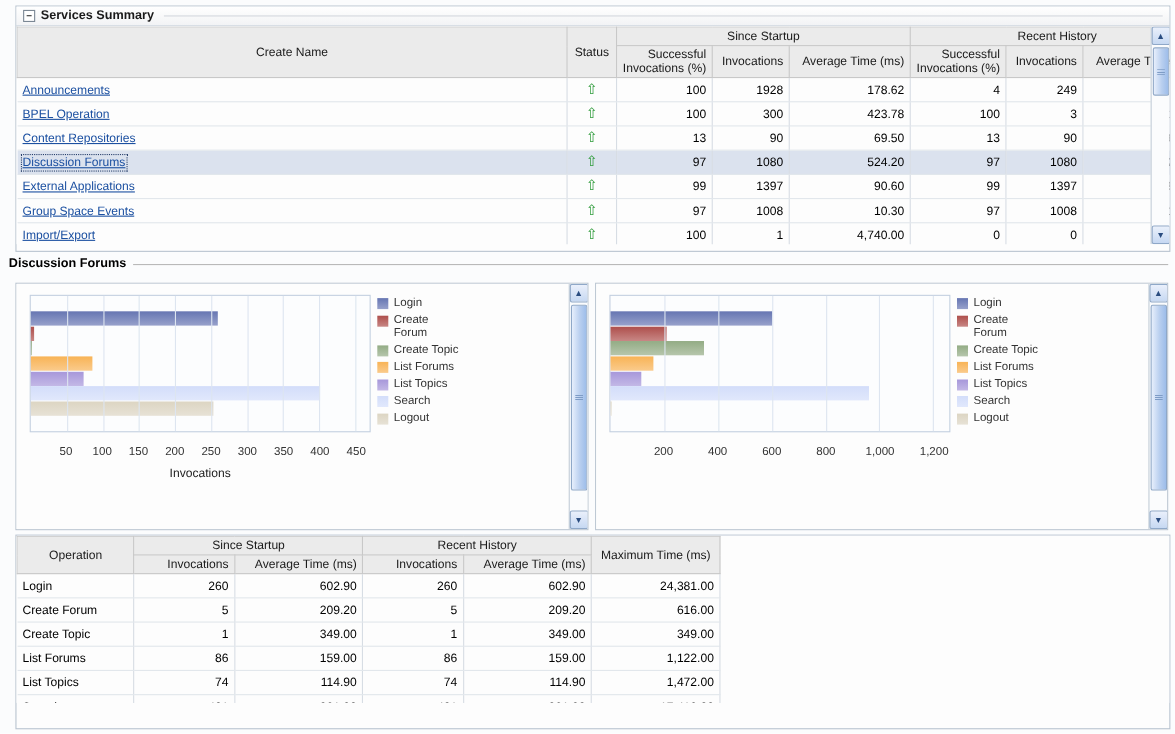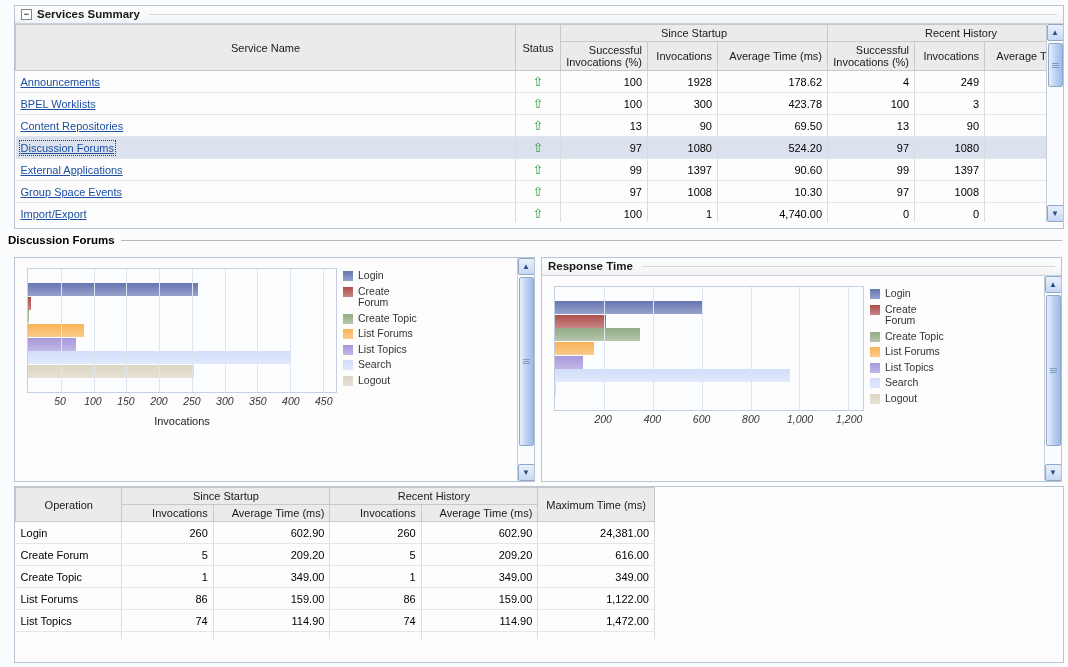--- a/index.html
+++ b/index.html
@@ -84,21 +84,21 @@
   .chart-inner{position:absolute;left:0;top:0;right:17px;bottom:0;display:flex;}
   .plot-wrap{position:relative;width:310px;margin:10px 0 0 12px;}
   .plot{
     position:relative;height:123px;background:#fcfdfe;
     border:1px solid #c4d0e0;
   }
   .gridline{position:absolute;top:0;bottom:0;width:1px;background:#dde5f0;}
   .bars{position:absolute;left:0;right:0;top:14px;bottom:14px;display:flex;flex-direction:column;}
   .barrow{flex:1;display:flex;align-items:center;}
   .bar{height:13px;}
-  .xlabels{position:relative;height:14px;margin-top:2px;font-style:italic;}
+  .xlabels{position:relative;height:14px;margin-top:12px;}
   .xlabel{position:absolute;transform:translateX(-50%);font-size:10.5px;color:#333;}
   .xtitle{text-align:center;font-size:11px;color:#222;margin-top:6px;}
   .legend{margin:12px 0 0 6px;display:flex;flex-direction:column;}
   .leg-item{display:flex;align-items:flex-start;gap:5px;margin-bottom:4px;}
   .swatch{width:10px;height:10px;flex:none;margin-top:1px;}
   .leg-txt{font-size:10.5px;color:#333;line-height:11.5px;max-width:60px;}
 
   
   #operations{position:absolute;left:14px;top:486px;width:1048px;height:175px;}
   .ops-body{background:#fdfdfd;height:152px;overflow:hidden;}
@@ -121,21 +121,21 @@
             <col style="width:45px">
             <col style="width:87px">
           <col style="width:70px">
             <col style="width:110px">
             <col style="width:87px">
           <col style="width:70px">
             <col style="width:110px">
         </colgroup>
         <thead>
           <tr>
-            <th rowspan="2">Service Name</th>
+            <th rowspan="2">Create Name</th>
             <th rowspan="2">Status</th>
             <th colspan="3">Since Startup</th>
             <th colspan="3">Recent History</th>
           </tr>
           <tr>
             <th class="num">Successful Invocations (%)</th>
             <th class="num">Invocations</th>
             <th class="num">Average Time (ms)</th>
             <th class="num">Successful Invocations (%)</th>
             <th class="num">Invocations</th>
@@ -147,21 +147,21 @@
               <td><span class="svc-link">Announcements</span></td>
               <td class="ctr"><span class="arrow-up">⇧</span></td>
               <td class="num">100</td>
               <td class="num">1928</td>
               <td class="num">178.62</td>
               <td class="num">4</td>
               <td class="num">249</td>
               <td class="num">3.30</td>
             </tr>
             <tr>
-              <td><span class="svc-link">BPEL Worklists</span></td>
+              <td><span class="svc-link">BPEL Operation</span></td>
               <td class="ctr"><span class="arrow-up">⇧</span></td>
               <td class="num">100</td>
               <td class="num">300</td>
               <td class="num">423.78</td>
               <td class="num">100</td>
               <td class="num">3</td>
               <td class="num">411.30</td>
             </tr>
             <tr>
               <td><span class="svc-link">Content Repositories</span></td>
@@ -323,24 +323,20 @@
             <div class="vthumb" style="top:2px;bottom:18px">
               <span class="grip"></span>
             </div>
           </div>
           <div class="vbtn">▼</div>
         </div>
       </div>
     </div>
 
     <div class="panel chart-panel">
-      <div class="panel-hd">
-        <span>Response Time</span>
-        <span class="rule"></span>
-      </div>
       <div class="chart-body">
         <div class="chart-inner">
           <div class="plot-wrap">
             <div class="plot" id="plot1">
               <div class="bars" id="bars1">
                   <div class="barrow">
                     <div class="bar" title="Login: 602.9" style="width: 47.8492%; background: linear-gradient(rgb(106, 121, 180) 0%, rgb(106, 121, 180) 8%, rgb(151, 161, 203) 100%);"></div>
                   </div>
                   <div class="barrow">
                     <div class="bar" title="Create Forum: 209.2" style="width: 16.6032%; background: linear-gradient(rgb(176, 83, 80) 0%, rgb(176, 83, 80) 8%, rgb(200, 135, 133) 100%);"></div>

